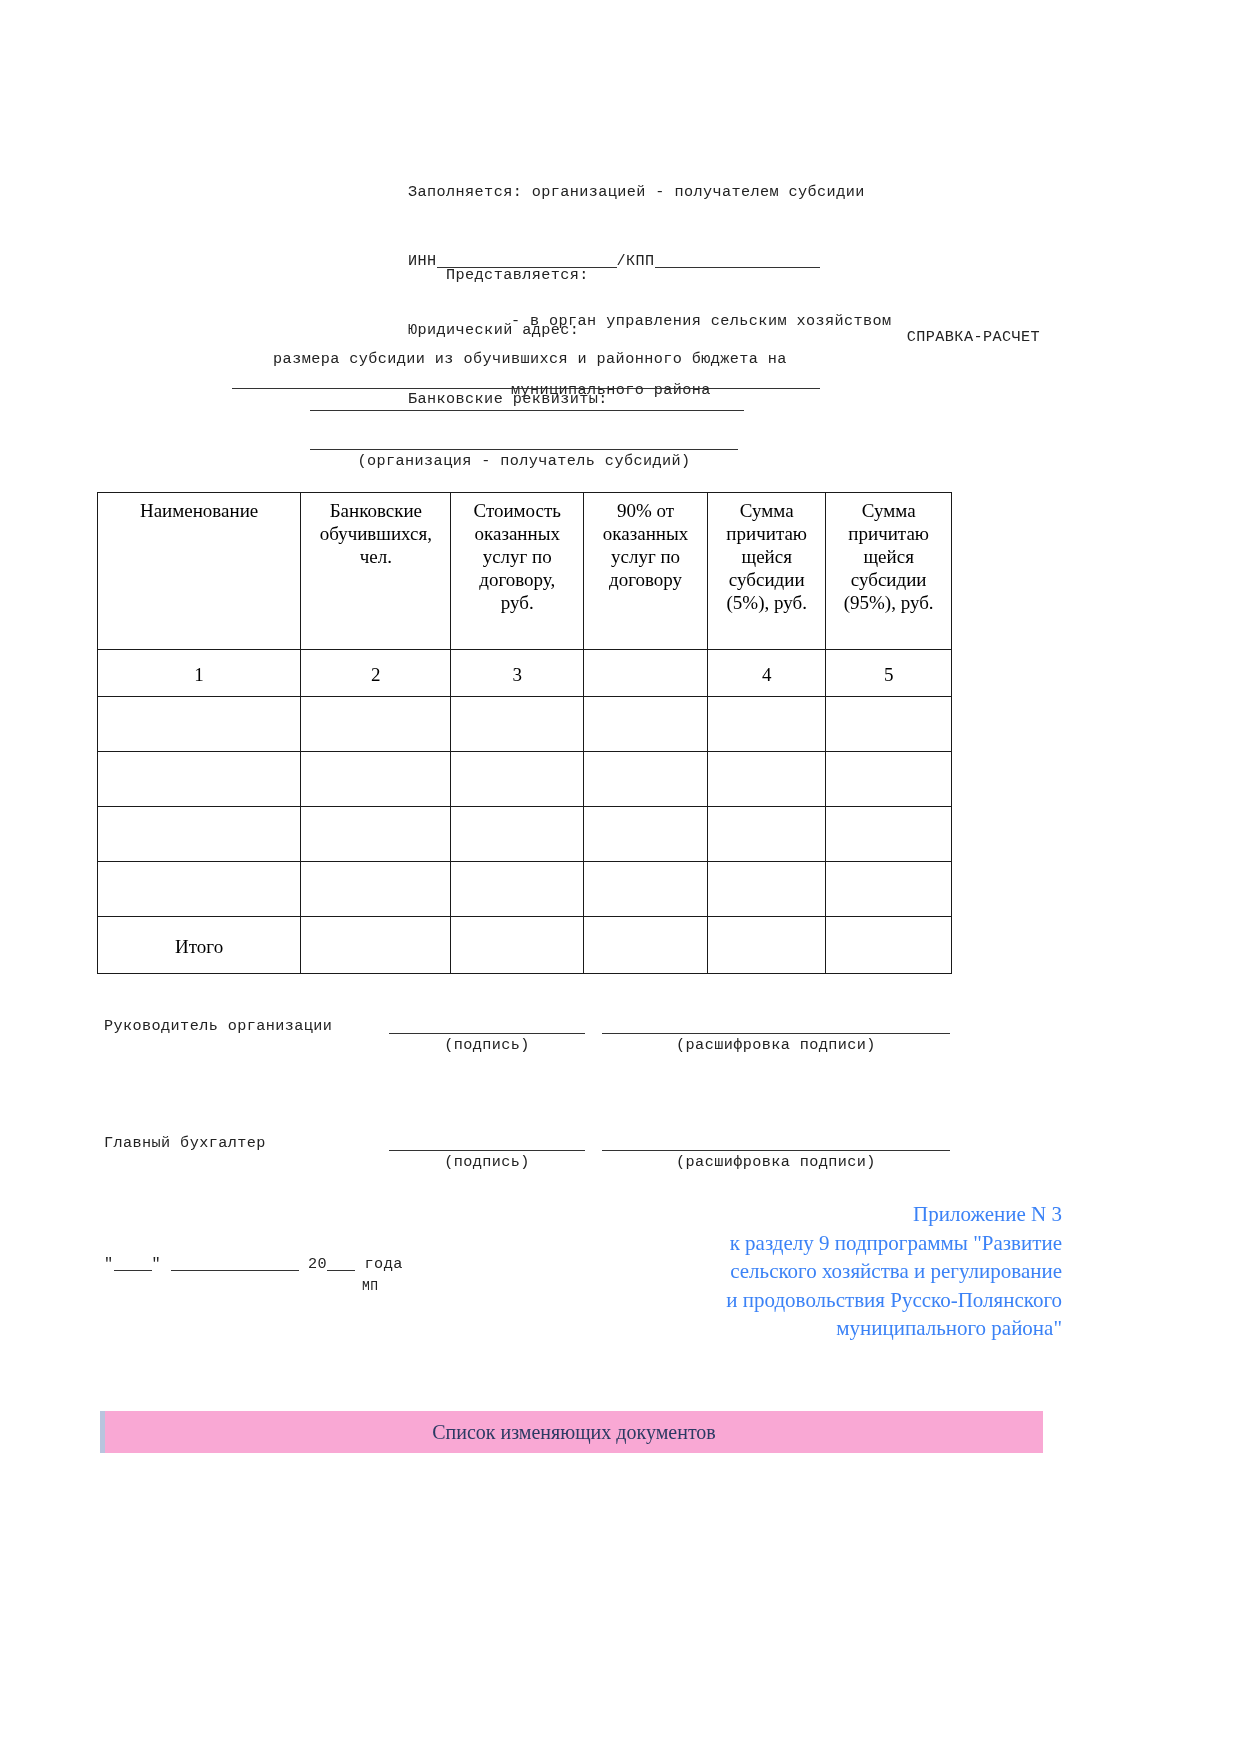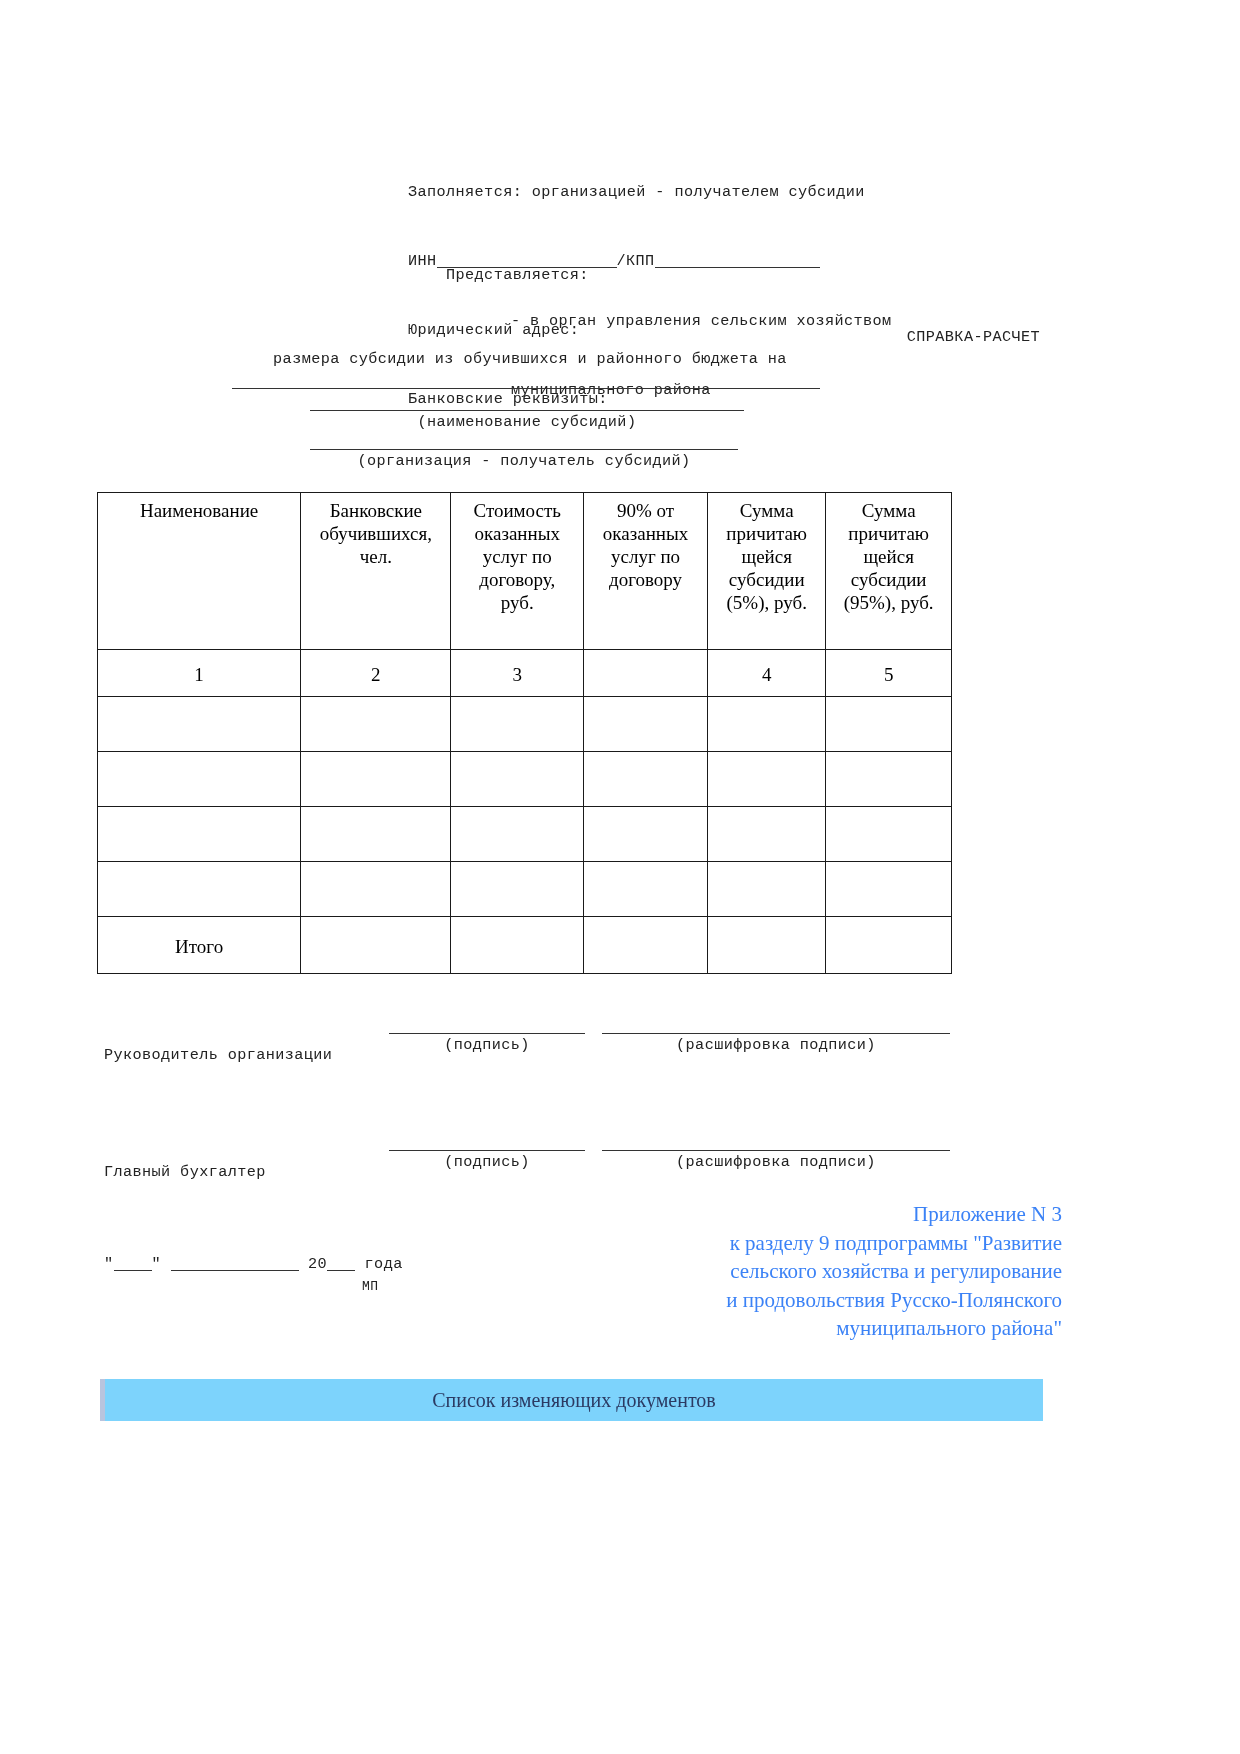--- a/index.html
+++ b/index.html
@@ -126,21 +126,21 @@
   .c2 { width: 148px; }
   .c3 { width: 132px; }
   .c4 { width: 122px; }
   .c5 { width: 116px; }
   .c6 { width: 125px; }
 
   
   #sign-block { position: absolute; left: 104px; top: 946px; width: 880px; }
 
   .sig-row { position: relative; height: 48px; }
-  .sig-label { position: absolute; left: 0; top: 0; margin-top: 29px; }
+  .sig-label { position: absolute; left: 0; top: 0; }
   .sig-line {
     position: absolute;
     border-bottom: 1px solid #333;
     height: 0;
   }
   .sig-cap { position: absolute; text-align: center; }
 
   #sig1-line-a { left: 285px; top: 18px; width: 196px; }
   #sig1-cap-a  { left: 285px; top: 19px; width: 196px; }
   #sig1-line-b { left: 498px; top: 18px; width: 348px; }
@@ -213,21 +213,20 @@
     <span class="line">Представляется:</span>
     <span class="ind">- в орган управления сельским хозяйством</span>
     <span class="ind">муниципального района</span>
   </div>
 
   <div id="doc-title" class="mono">СПРАВКА-РАСЧЕТ</div>
   <div id="doc-subtitle" class="mono">размера субсидии из обучившихся и районного бюджета на</div>
 
   <div class="rule" id="rule-wide"></div>
   <div class="rule" id="rule-sub"></div>
-  <div id="cap-sub" class="mono">(наименование субсидий)</div>
 
   <div class="rule" id="rule-org"></div>
   <div id="cap-org" class="mono">(организация - получатель субсидий)</div>
 
   <table id="calc-table">
     <thead>
       <tr>
         <th class="c1">
           <div>Наименование</div>
         </th>
@@ -342,17 +341,17 @@
   </div>
 
   <div id="appendix">
     <div>Приложение N 3</div>
     <div>к разделу 9 подпрограммы "Развитие</div>
     <div>сельского хозяйства и регулирование</div>
     <div>и продовольствия Русско-Полянского</div>
     <div>муниципального района"</div>
   </div>
 
-  <div id="changes-banner" style="background: #7dd3fc; border-left-color: rgb(185, 196, 222);">
+  <div id="changes-banner" style="background: #f9a8d4; border-left-color: rgb(185, 196, 222); margin-top: 32px;">
     <span style="color: rgb(43, 58, 99);">Список изменяющих документов</span>
   </div>
 
 </div>
 
 </body></html>

